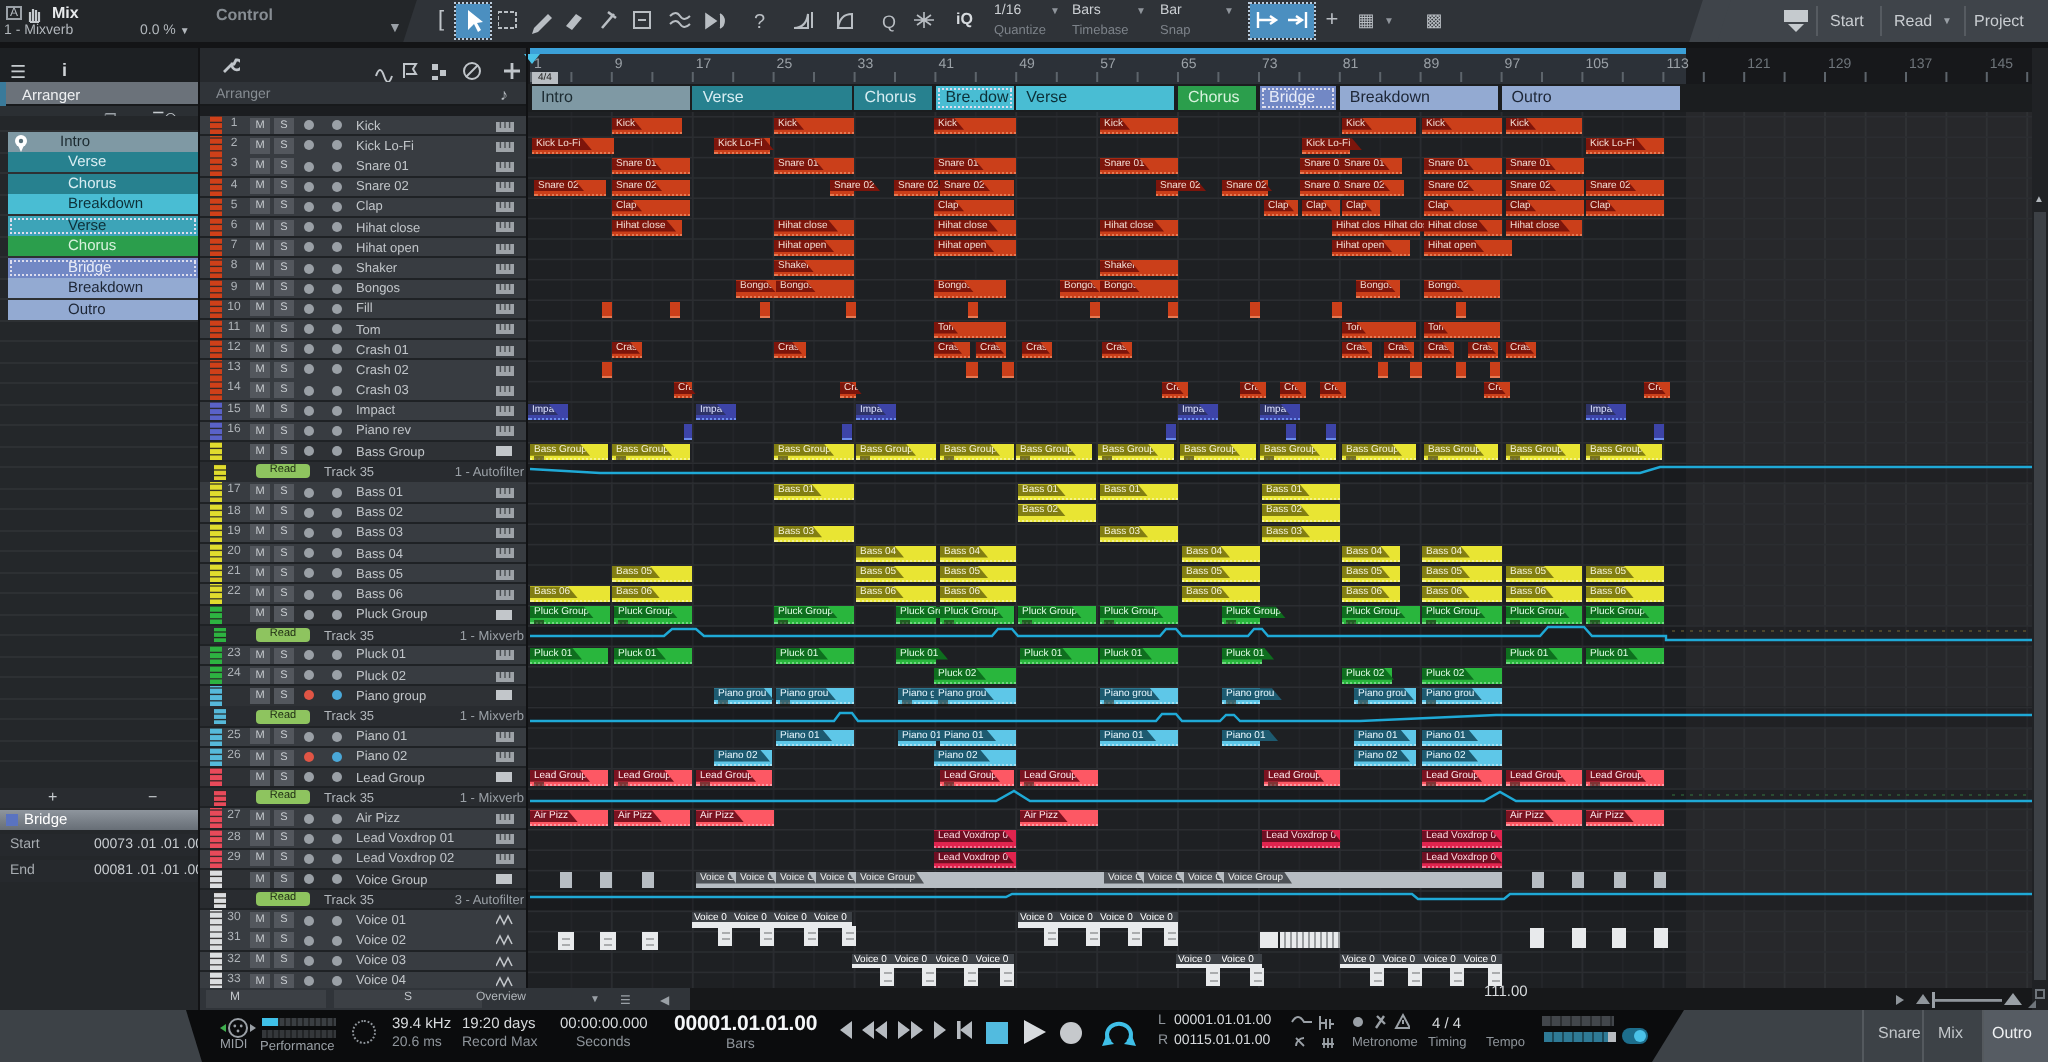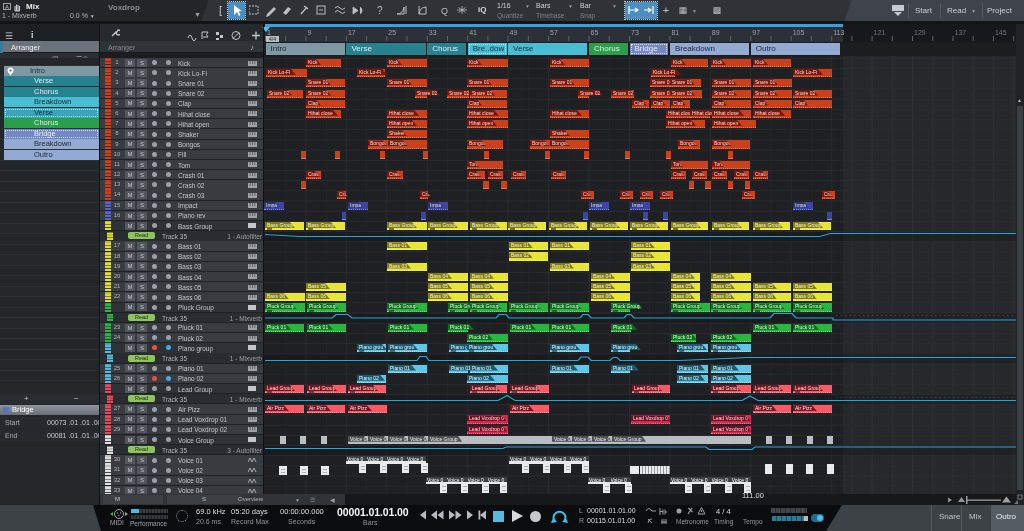--- a/index.html
+++ b/index.html
@@ -15,21 +15,21 @@
 <div class="ab" style="left:205px;top:0;width:655px;height:21px;background:#2f3338;transform:skewX(-18deg)"></div>
 <div class="ab" style="left:852px;top:0;width:172px;height:21px;background:#3f444a"></div>
 <div class="ab" style="left:848px;top:0;width:14px;height:21px;background:#3f444a;transform:skewX(-18deg)"></div>
 <div class="ab" style="left:3px;top:3px;width:8px;height:7px;border:1px solid #9aa0a6;color:#b6bcc2;font-size:6px;line-height:6px;text-align:center">A</div>
 <svg class="ab" style="left:13px;top:3px" width="9" height="9">
     <path d="M2 8 V3 M3.5 8 V1.5 M5 8 V2 M6.5 8 V3 M2 8 h4.5" stroke="#c5cace" stroke-width="1.1" fill="none"></path>
   </svg>
 <div class="ab" style="left:26px;top:2px;color:#e8eaec;font-size:8px;font-weight:bold">Mix</div>
 <div class="ab" style="left:2px;top:12px;color:#b2b7bc;font-size:7px">1 - Mixverb</div>
 <div class="ab" style="left:70px;top:12px;color:#b2b7bc;font-size:7px">0.0 % <span style="font-size:5px">▼</span></div>
-<div class="ab" style="left:108px;top:3px;color:#878d93;font-size:8px;font-weight:bold">Voxdrop</div>
+<div class="ab" style="left:108px;top:3px;color:#878d93;font-size:8px;font-weight:bold">Control</div>
 <div class="ab" style="left:194px;top:11px;color:#9aa0a6;font-size:7px">▼</div>
 <div class="ab" style="left:219px;top:3px;color:#c0c5ca;font-size:11px;line-height:15px">[</div>
 <div class="ab" style="left:228px;top:2px;width:17px;height:17px;background:#4b8fc0;outline:1px dotted #bcd"><svg width="17" height="17">
       <path d="M6 3 L6 13 L9 10 L11 14 L12.5 13 L10.5 9.5 L13.5 9 Z" fill="#fff"></path>
     </svg></div>
 <svg class="ab" style="left:249px;top:4px" width="230" height="14">
     <rect x="0" y="2" width="9" height="8" fill="none" stroke="#b9bec3" stroke-dasharray="2,1"></rect>
     <path d="M18 10 l7 -7 2 2 -7 7 -3 1 z" fill="#b9bec3"></path>
     <path d="M34 9 l5 -6 3 2 -5 6 z m6 1 h4" fill="#b9bec3"></path>
     <path d="M52 10 l6 -7 m-3 -1 l4 3" stroke="#b9bec3" stroke-width="1.3" fill="none"></path>
@@ -1393,23 +1393,23 @@
     <circle cx="12.6" cy="4" r="0.7" fill="#9aa0a6"></circle>
     <circle cx="11" cy="6.5" r="0.7" fill="#9aa0a6"></circle>
     <path d="M17 3 l3 2 -3 2 z" fill="#9aa0a6"></path>
   </svg>
 <div class="ab" style="left:110px;top:519px;color:#9aa0a6;font-size:6.5px">MIDI</div>
 <div class="ab" style="left:131px;top:509px;width:37px;height:4px;background:repeating-linear-gradient(90deg,#3a3e42 0,#3a3e42 2px,#242628 2px,#242628 3px)"></div>
 <div class="ab" style="left:131px;top:509px;width:8px;height:4px;background:#3fc0e8"></div>
 <div class="ab" style="left:131px;top:515px;width:37px;height:4px;background:repeating-linear-gradient(90deg,#34373a 0,#34373a 2px,#222426 2px,#222426 3px)"></div>
 <div class="ab" style="left:130px;top:520px;color:#9aa0a6;font-size:6.5px">Performance</div>
 <div class="ab" style="left:176px;top:510px;width:12px;height:12px;border:1.6px dotted #8f959b;border-radius:50%"></div>
-<div class="ab" style="left:196px;top:507px;color:#d8dbde;font-size:7.5px">69.0 kHz</div>
+<div class="ab" style="left:196px;top:507px;color:#d8dbde;font-size:7.5px">39.4 kHz</div>
 <div class="ab" style="left:196px;top:517.5px;color:#8f959b;font-size:7px">20.6 ms</div>
-<div class="ab" style="left:231px;top:507px;color:#d8dbde;font-size:7.5px">05:20 days</div>
+<div class="ab" style="left:231px;top:507px;color:#d8dbde;font-size:7.5px">19:20 days</div>
 <div class="ab" style="left:231px;top:517.5px;color:#8f959b;font-size:7px">Record Max</div>
 <div class="ab" style="left:280px;top:507px;color:#d8dbde;font-size:7.5px">00:00:00.000</div>
 <div class="ab" style="left:288px;top:517.5px;color:#8f959b;font-size:7px">Seconds</div>
 <div class="ab" style="left:337px;top:506px;color:#f4f6f8;font-size:10.5px;font-weight:bold;letter-spacing:-0.1px">00001.01.01.00</div>
 <div class="ab" style="left:363px;top:518.5px;color:#8f959b;font-size:7px">Bars</div>
 <svg class="ab" style="left:417px;top:509px" width="70" height="12">
     <path d="M9 1.5 L3 6 L9 10.5 Z" fill="#b6bbc0"></path>
     <path d="M20 1.5 L14 6 L20 10.5 Z M26.5 1.5 L20.5 6 L26.5 10.5 Z" fill="#b6bbc0"></path>
     <path d="M32 1.5 L38 6 L32 10.5 Z M38.5 1.5 L44.5 6 L38.5 10.5 Z" fill="#b6bbc0"></path>
     <path d="M50 1.5 L56 6 L50 10.5 Z" fill="#b6bbc0"></path>

